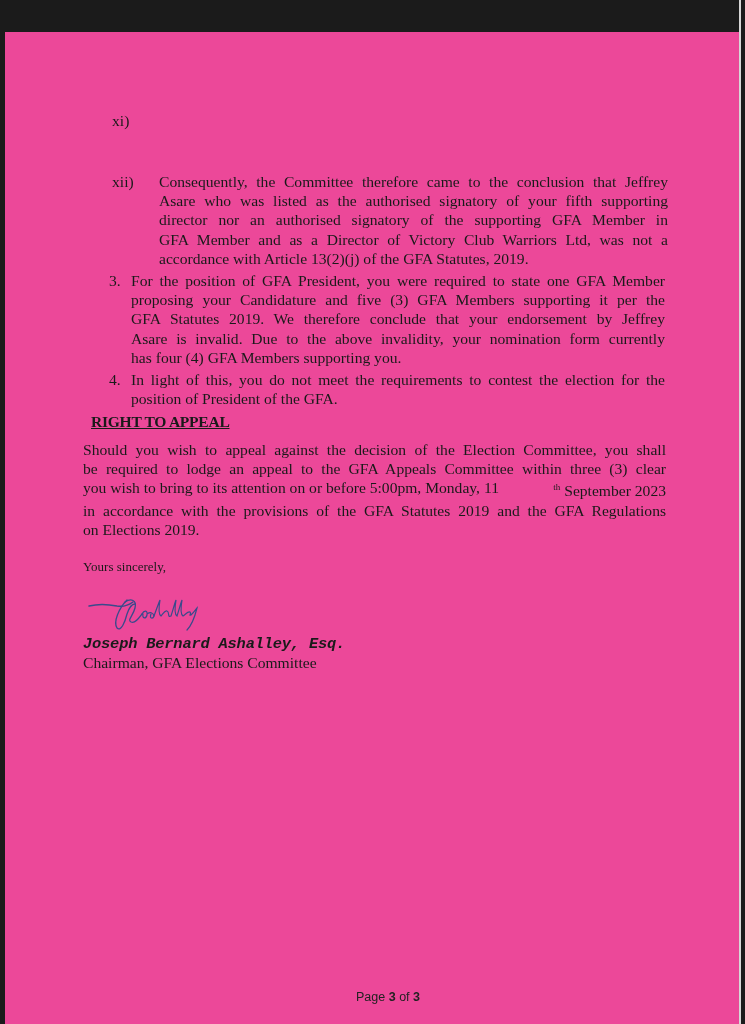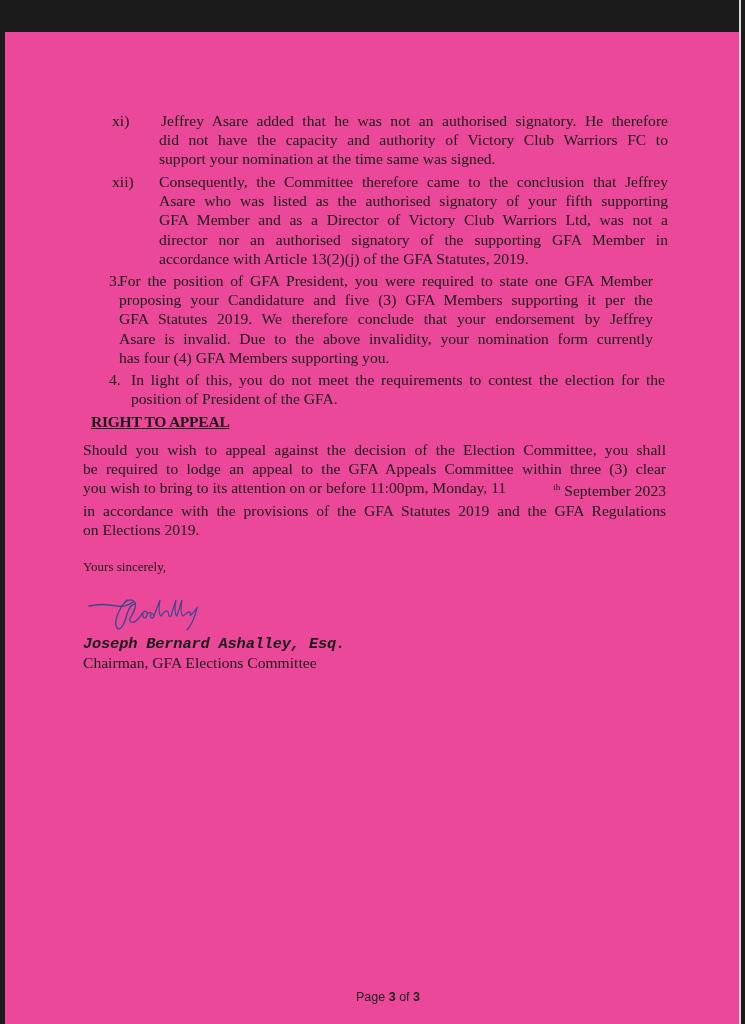--- a/index.html
+++ b/index.html
@@ -125,41 +125,36 @@
       font-weight: bold;
     }
   </style>
 </head>
 <body>
 
 <div class="page">
 
   <div class="item" style="left:107px; top:79px; width:560px; height:60px;">
     <span class="num">xi)</span>
-    <div class="body" style="left:47px; width:509px;">
-      <span class="line" style="padding-left:2px;">Jeffrey Asare added that he was not an authorised signatory. He therefore</span>
-      <span class="line">did not have the capacity and authority of Victory Club Warriors FC to</span>
-      <span class="line last">support your nomination at the time same was signed.</span>
-    </div>
   </div>
 
   <div class="item" style="left:107px; top:140px; width:560px; height:100px;">
     <span class="num">xii)</span>
     <div class="body" style="left:47px; width:509px;">
       <span class="line">Consequently, the Committee therefore came to the conclusion that Jeffrey</span>
       <span class="line">Asare who was listed as the authorised signatory of your fifth supporting</span>
+      <span class="line">director nor an authorised signatory of the supporting GFA Member in</span>
       <span class="line">GFA Member and as a Director of Victory Club Warriors Ltd, was not a</span>
-      <span class="line">director nor an authorised signatory of the supporting GFA Member in</span>
       <span class="line last">accordance with Article 13(2)(j) of the GFA Statutes, 2019.</span>
     </div>
   </div>
 
   <div class="item" style="left:104px; top:239px; width:560px; height:100px;">
     <span class="num">3.</span>
-    <div class="body" style="left:10px; width:534px;">
+    <div class="body" style="left:22px; width:534px;">
       <span class="line">For the position of GFA President, you were required to state one GFA Member</span>
       <span class="line">proposing your Candidature and five (3) GFA Members supporting it per the</span>
       <span class="line">GFA Statutes 2019. We therefore conclude that your endorsement by Jeffrey</span>
       <span class="line">Asare is invalid. Due to the above invalidity, your nomination form currently</span>
       <span class="line last">has four (4) GFA Members supporting you.</span>
     </div>
   </div>
 
   <div class="item" style="left:104px; top:338px; width:560px; height:40px;">
     <span class="num">4.</span>
@@ -169,21 +164,21 @@
     </div>
   </div>
 
   <div class="heading">RIGHT TO APPEAL</div>
 
   <div class="para" style="left:78px; top:408px; width:583px;">
     <span class="line">Should you wish to appeal against the decision of the Election Committee, you shall</span>
     <span class="line">be required to lodge an appeal to the GFA Appeals Committee within three (3) clear</span>
     <span class="line" style="display:flex; justify-content:space-between;">
         <span style="display:flex; width:100%; justify-content:space-between;">
-          <span>you wish to bring to its attention on or before 11:00pm, Monday, 11</span>
+          <span>you wish to bring to its attention on or before 5:00pm, Monday, 11</span>
           <span><sup style="font-size:9px;">th</sup><span> September 2023</span></span>
         </span>
       </span>
     <span class="line">in accordance with the provisions of the GFA Statutes 2019 and the GFA Regulations</span>
     <span class="line last">on Elections 2019.</span>
   </div>
 
   <div class="closing">Yours sincerely,</div>
 
   <svg class="signature" viewBox="0 0 115 42">

